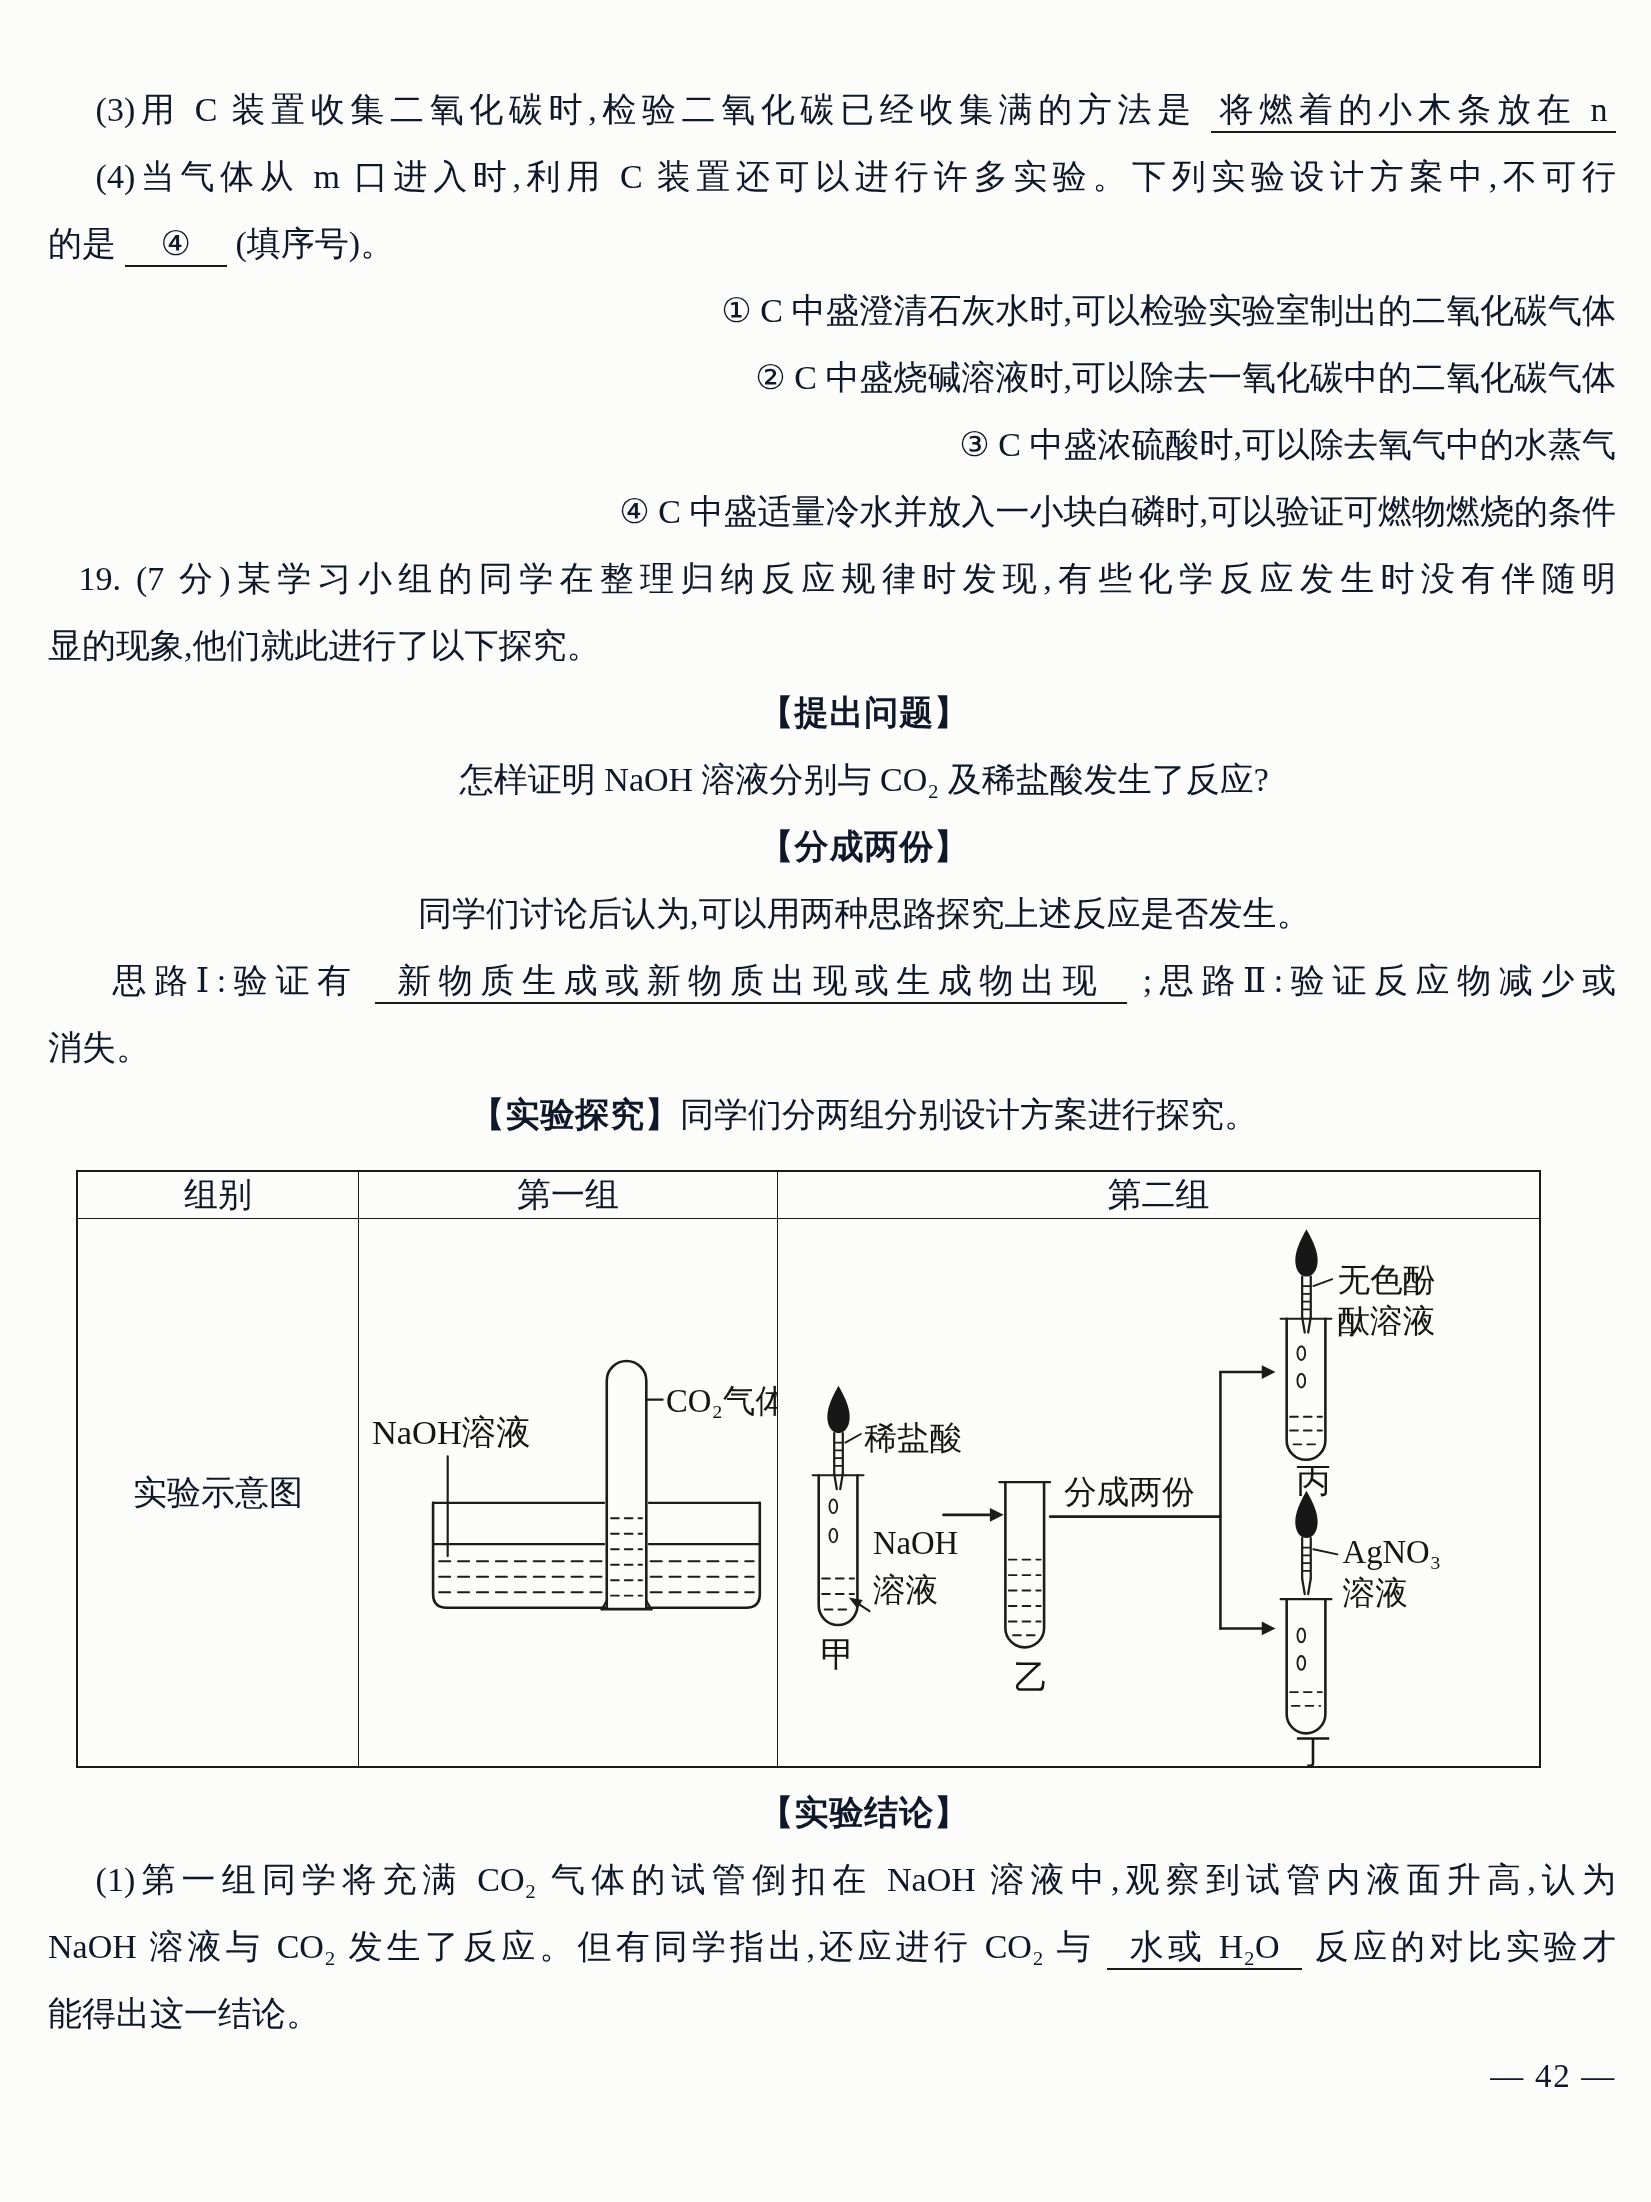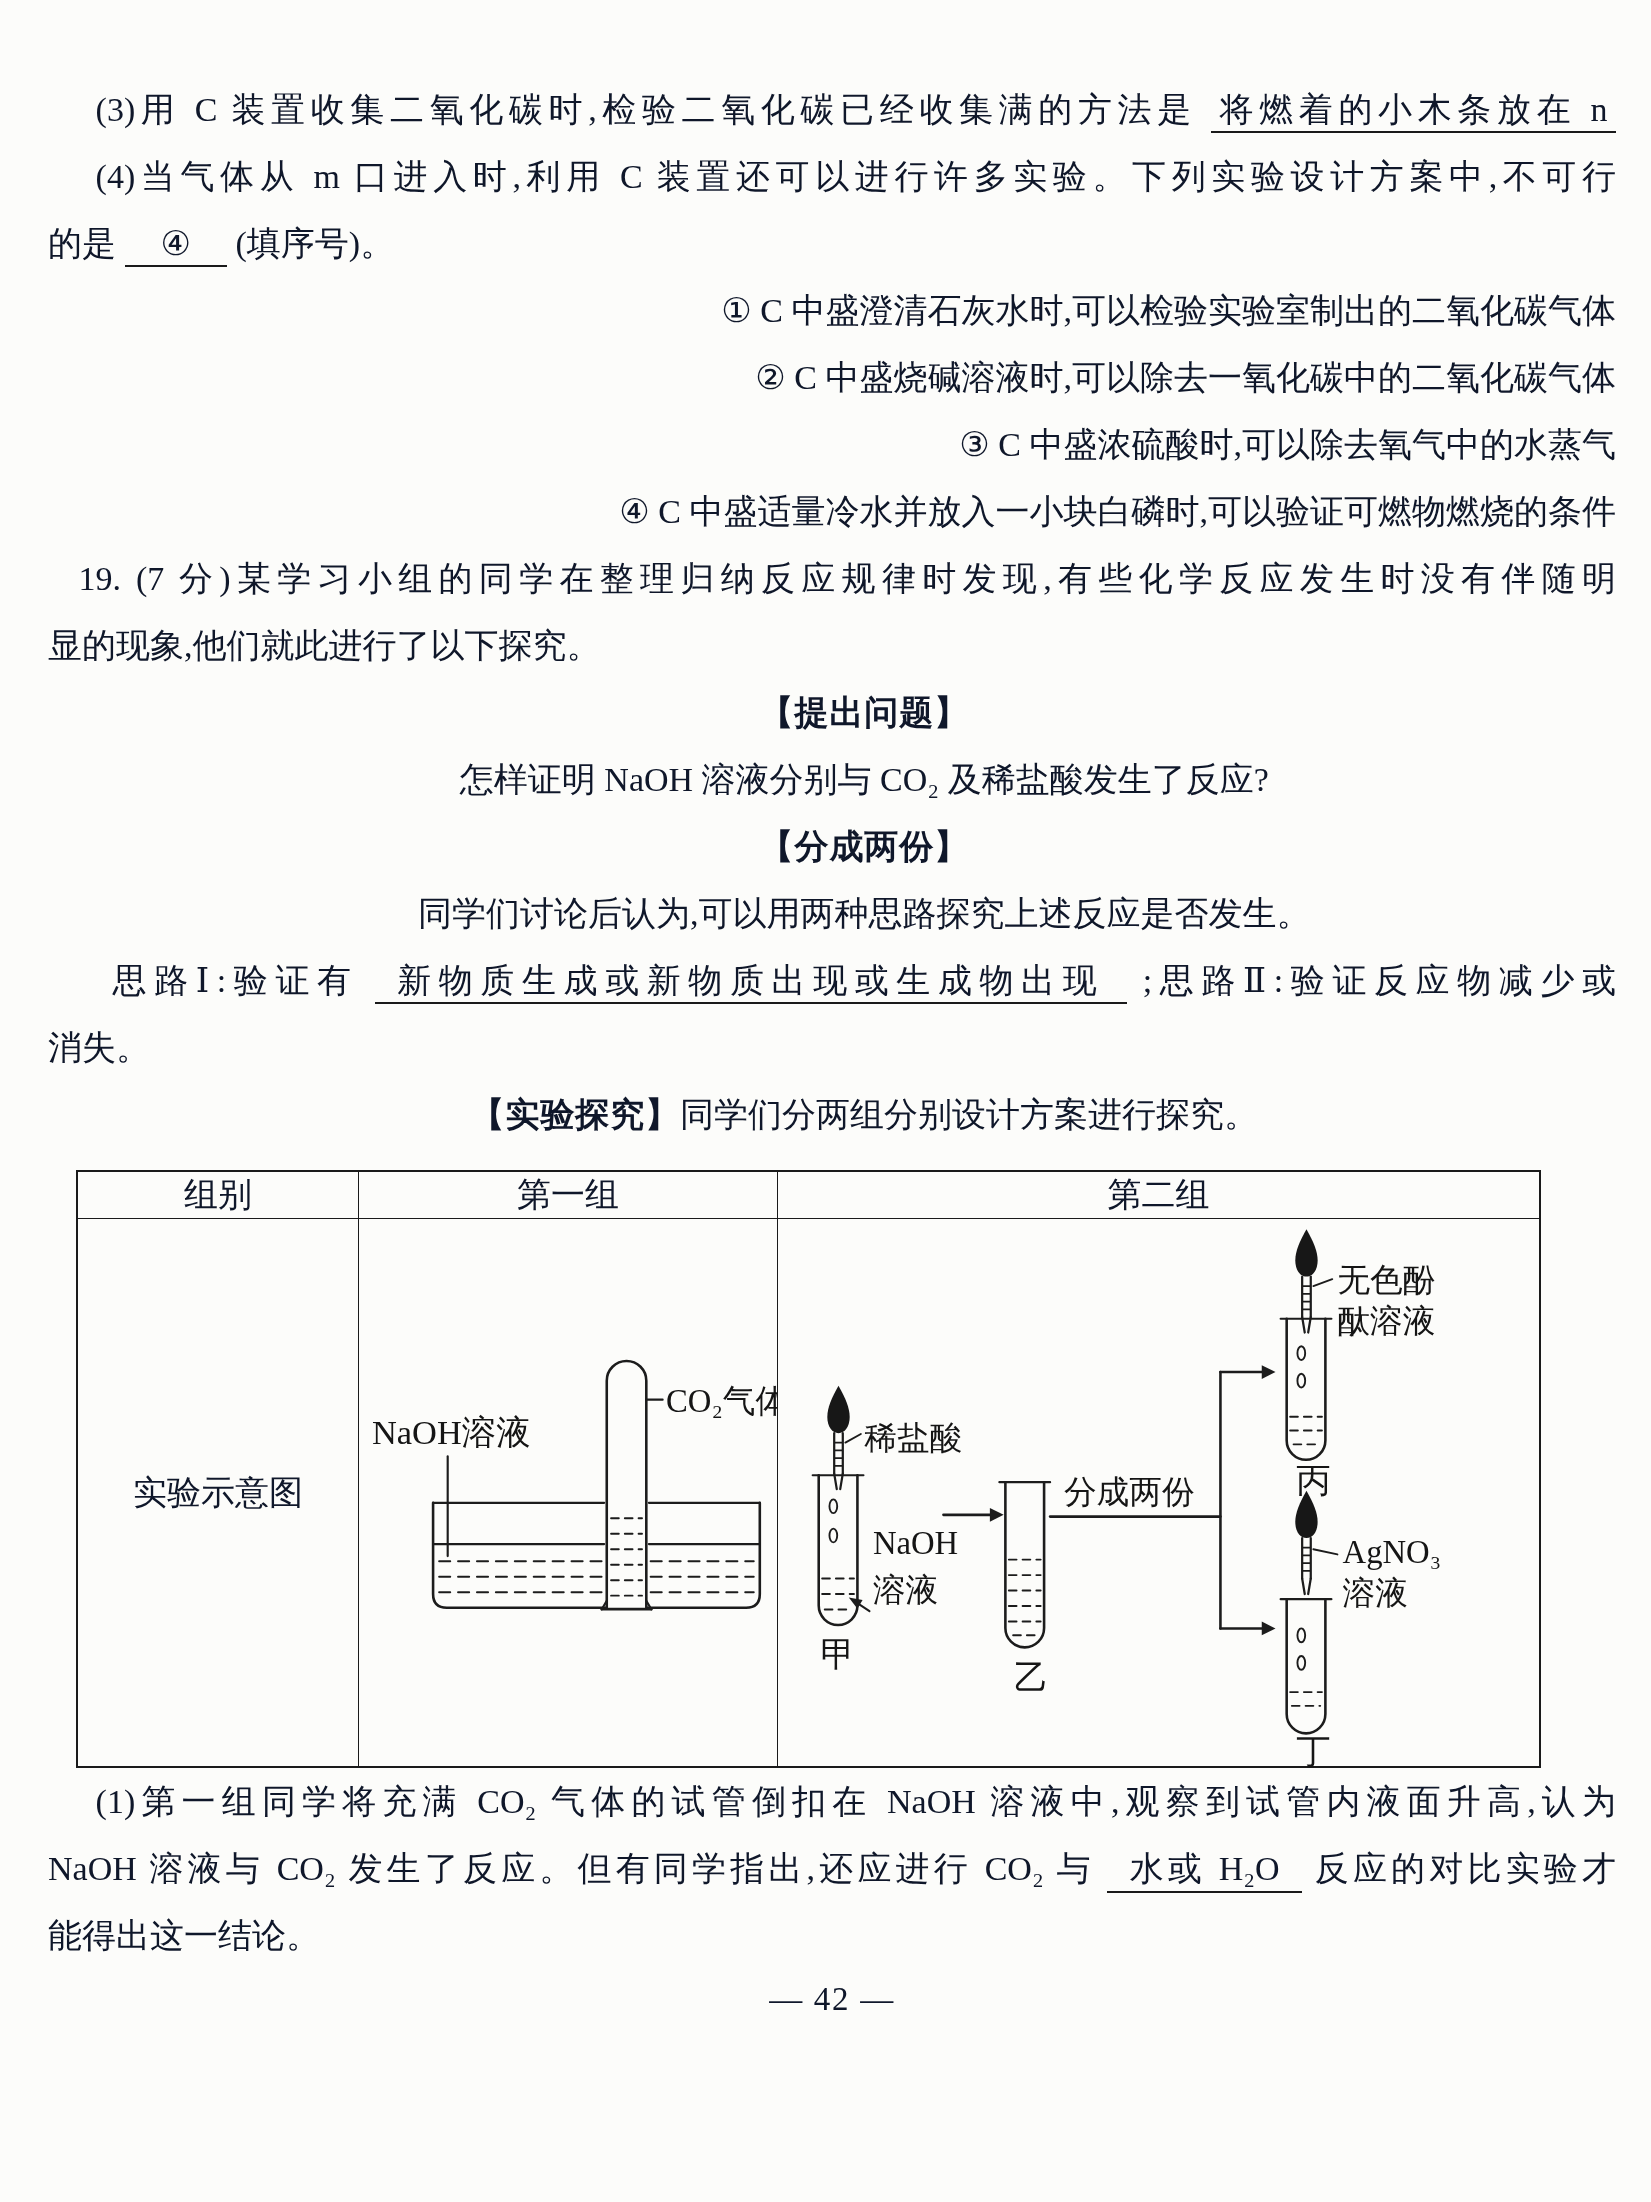--- a/index.html
+++ b/index.html
@@ -50,21 +50,21 @@
   .qtable .brow { height:547px; }
   .qtable .cl   { border-left:1.7px solid #1a1a1a; }
   .qtable svg { display:block; }
   .diag text {
     font-family:"Liberation Serif","DejaVu Serif","DejaVu Sans",serif;
     fill:#151515;
   }
   
   .footer {
     height:43px; margin-top:8.6px;
-    text-align:center;
+    text-align:right;
     font-size:33px; line-height:43px;
     letter-spacing:1.7px;
   }
 </style>
 </head>
 <body>
 
 <div class="page">
 
   <div class="line in14 fill">
@@ -242,20 +242,23 @@
         <ellipse cx="606" cy="518" rx="4.5" ry="8" stroke-width="2.2"></ellipse>
         <g stroke-width="2.2" stroke-dasharray="9 7">
           <line x1="593" y1="552" x2="630" y2="552"></line>
           <line x1="595" y1="568" x2="628" y2="568"></line>
         </g>
         <text x="600" y="634" font-size="40" stroke="none">丁</text>
       </svg>
     </div>
   </div>
 
+  <div class="line in19" style="margin-top:10.3px;">
+    <span class="hd">【实验结论】</span>
+  </div>
   <div class="line in14 fill">(1)第一组同学将充满 CO₂ 气体的试管倒扣在 NaOH 溶液中,观察到试管内液面升高,认为</div>
   <div class="line fill">
     <span>NaOH 溶液与 CO₂ 发生了反应。但有同学指出,还应进行 CO₂ 与</span>
     <span class="blank medium">水或 H₂O</span>
     <span>反应的对比实验才</span>
   </div>
   <div class="line">能得出这一结论。</div>
 
   <div class="footer">— 42 —</div>
 

